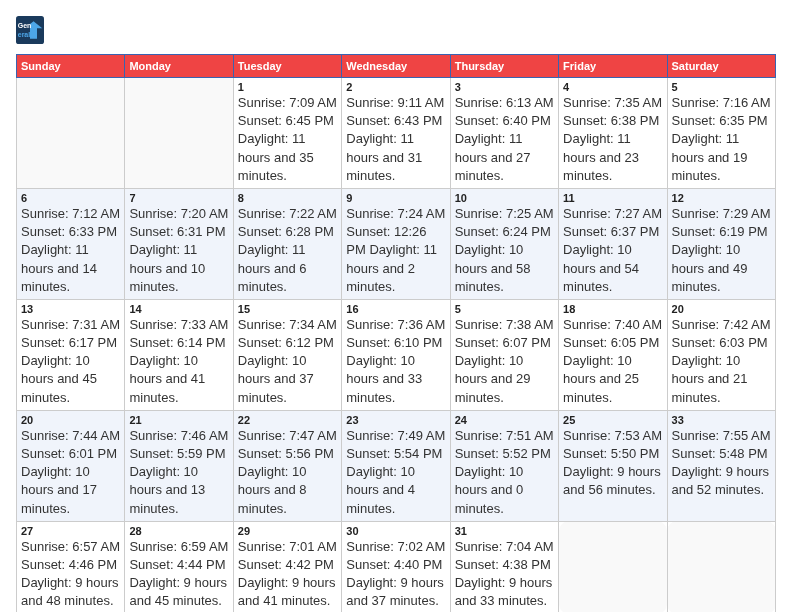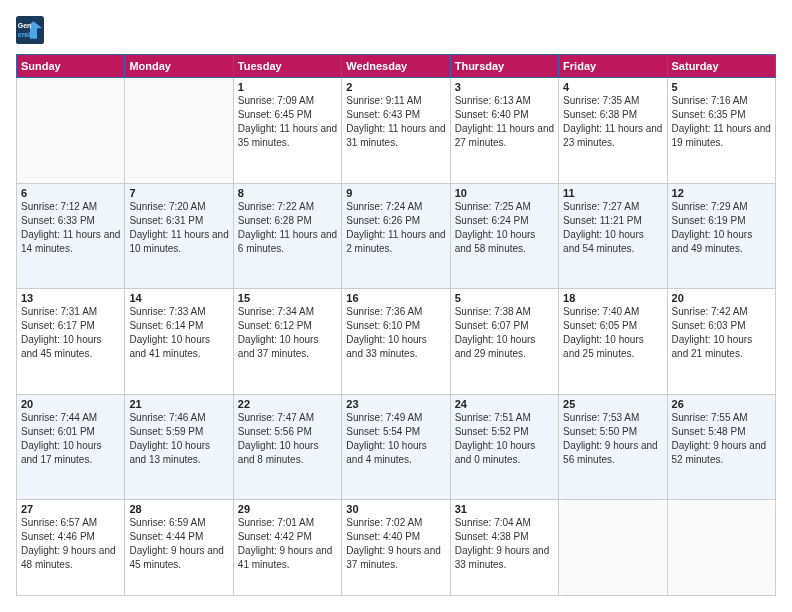--- a/index.html
+++ b/index.html
@@ -52,21 +52,21 @@
       font-weight: normal;
     }
     .calendar {
       flex: 1;
       border: 1px solid #ccc;
       border-collapse: collapse;
       width: 100%;
       table-layout: fixed;
     }
     .calendar th {
-      background-color: #be185d;
+      background-color: #ef4444;
       color: white;
       font-size: 11px;
       font-weight: bold;
       padding: 5px 4px;
       text-align: left;
       border: 1px solid #3a62b0;
     }
     .calendar td {
       border: 1px solid #ccc;
       vertical-align: top;
@@ -80,21 +80,21 @@
       border-radius: 10px;
     }
     .day-num {
       font-size: 11px;
       font-weight: bold;
       color: #222;
       display: block;
       margin-bottom: 1px;
     }
     .day-info {
-      font-size: 10px;
+      font-size: 13px;
       line-height: 1.4;
       color: #333;
     }
     .empty-cell {
       background: #f9f9f9;
     }
     .alt-row td {
       background: #f0f4fb;
     }
   </style>
@@ -184,33 +184,33 @@
           </td>
           <td>
             <span class="day-num">8</span>
             <div class="day-info">Sunrise: 7:22 AM
 Sunset: 6:28 PM
 Daylight: 11 hours and 6 minutes.</div>
           </td>
           <td>
             <span class="day-num">9</span>
             <div class="day-info">Sunrise: 7:24 AM
-Sunset: 6:26 PM
+Sunset: 12:26 PM
 Daylight: 11 hours and 2 minutes.</div>
           </td>
           <td>
             <span class="day-num">10</span>
             <div class="day-info">Sunrise: 7:25 AM
 Sunset: 6:24 PM
 Daylight: 10 hours and 58 minutes.</div>
           </td>
           <td>
             <span class="day-num">11</span>
             <div class="day-info">Sunrise: 7:27 AM
-Sunset: 11:21 PM
+Sunset: 6:37 PM
 Daylight: 10 hours and 54 minutes.</div>
           </td>
           <td>
             <span class="day-num">12</span>
             <div class="day-info">Sunrise: 7:29 AM
 Sunset: 6:19 PM
 Daylight: 10 hours and 49 minutes.</div>
           </td>
         </tr>
         <tr>
@@ -288,21 +288,21 @@
 Sunset: 5:52 PM
 Daylight: 10 hours and 0 minutes.</div>
           </td>
           <td>
             <span class="day-num">25</span>
             <div class="day-info">Sunrise: 7:53 AM
 Sunset: 5:50 PM
 Daylight: 9 hours and 56 minutes.</div>
           </td>
           <td>
-            <span class="day-num">26</span>
+            <span class="day-num">33</span>
             <div class="day-info">Sunrise: 7:55 AM
 Sunset: 5:48 PM
 Daylight: 9 hours and 52 minutes.</div>
           </td>
         </tr>
         <tr>
           <td>
             <span class="day-num">27</span>
             <div class="day-info">Sunrise: 6:57 AM
 Sunset: 4:46 PM

